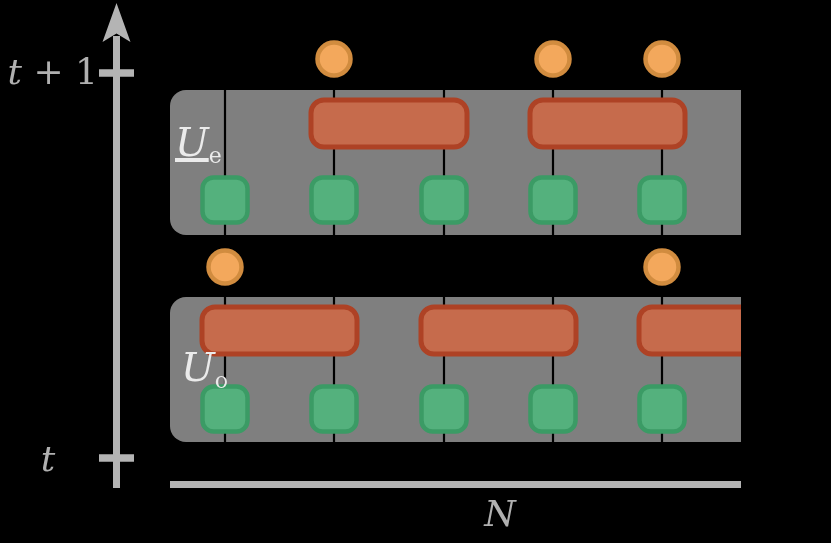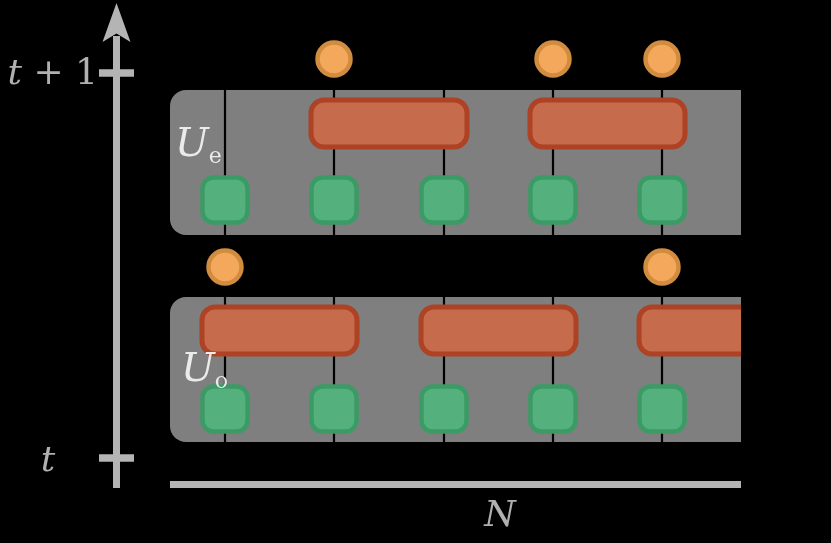--- a/index.html
+++ b/index.html
@@ -26,21 +26,21 @@
     font-size:40px;
     line-height:44px;
     color:#ebebeb;
   }
   .bandlbl sub{
     font-size:22px;
     font-style:normal;
     vertical-align:-7px;
     line-height:0;
   }
-  .bandlbl-e{left:175px;top:120px;}
+  .bandlbl-e{left:175px;top:120px;text-decoration:underline;}
   .bandlbl-o{left:171px;top:345px;padding-left:10px;}
 </style>
 </head>
 <body>
 
 <div id="stage" style="background: rgb(0, 0, 0);">
   <svg id="diagram-svg" width="831" height="543" viewBox="0 0 831 543">
       <rect x="170" y="90" width="638" height="145" rx="16" fill="#7f7f7f"></rect>
       <line x1="225" y1="90" x2="225" y2="235" stroke="#000000" stroke-width="2.2"></line>
       <line x1="334" y1="90" x2="334" y2="235" stroke="#000000" stroke-width="2.2"></line>

